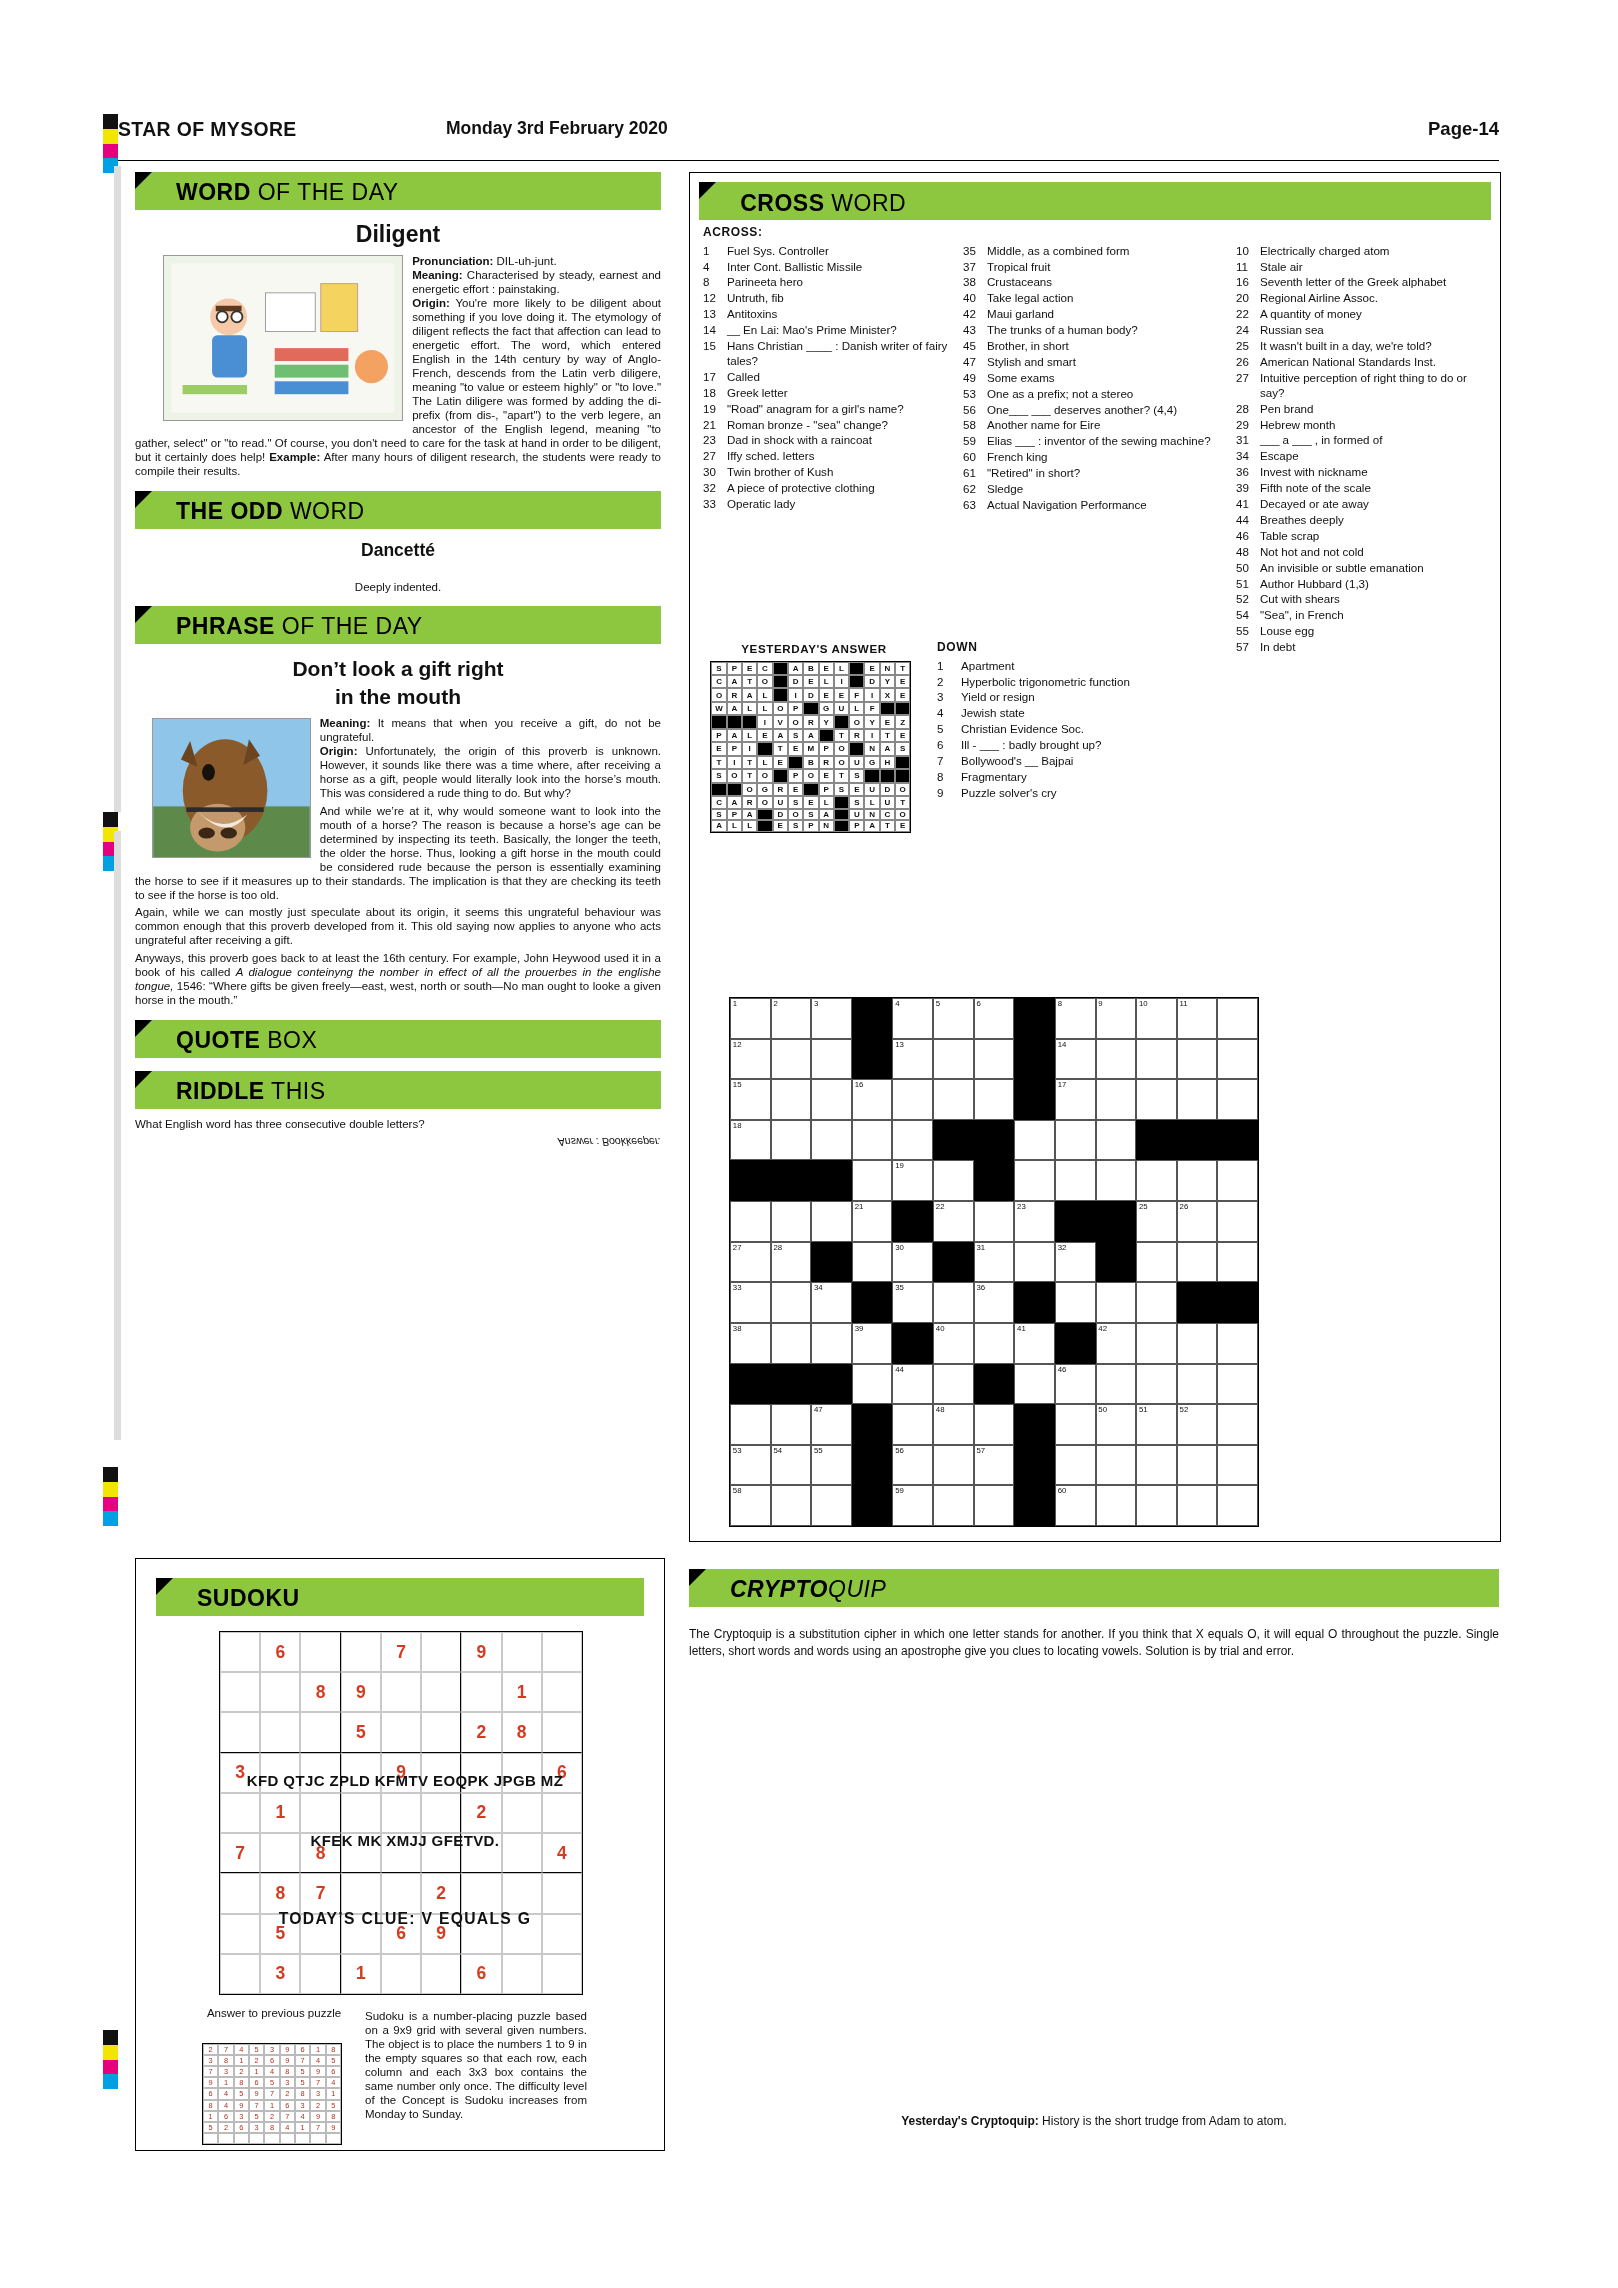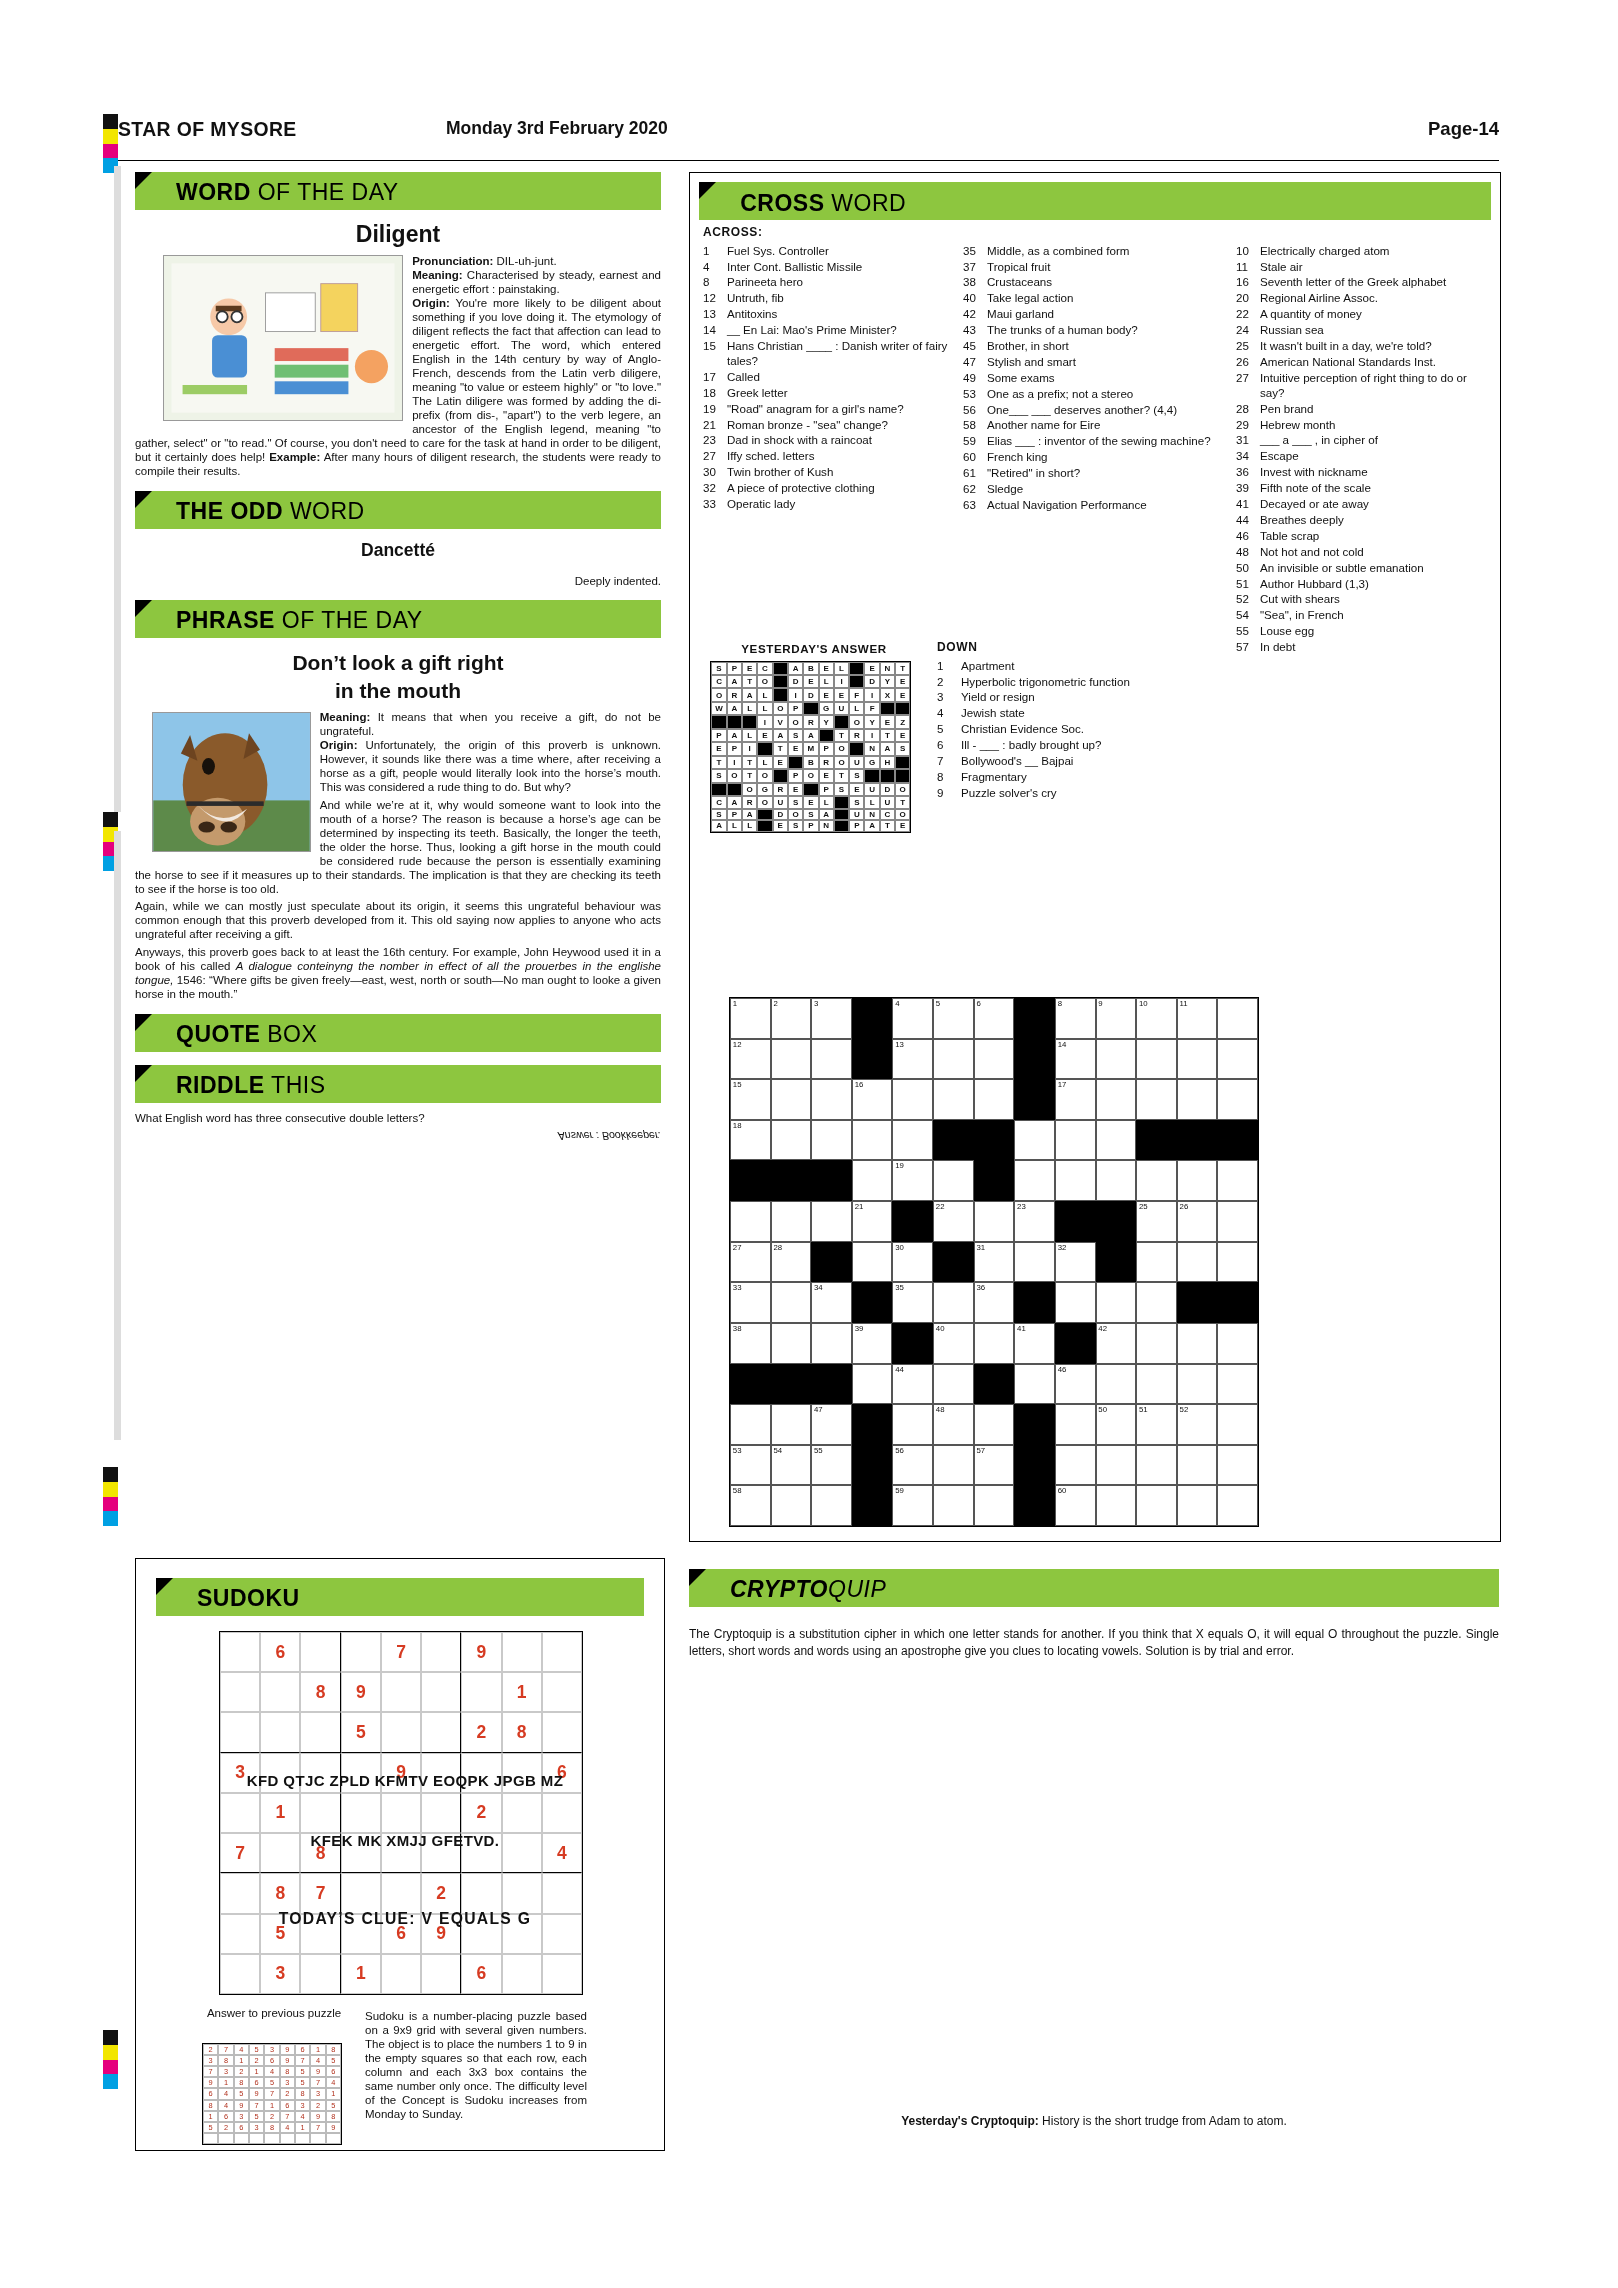--- a/index.html
+++ b/index.html
@@ -33,21 +33,21 @@
   
   .leftcol{position:absolute;left:135px;top:172px;width:526px;}
 
   .word-title{text-align:center;font-size:23px;font-weight:bold;margin:11px 0 5.5px;}
   .illus{width:238px;height:164px;border:0.9px solid #999;background:#e8f0e4;position:relative;overflow:hidden;float:left;margin:1.8px 9.2px 3.7px 28px;}
   .body-text{font-size:11.5px;line-height:14px;text-align:justify;color:#111;}
   .body-text b{font-weight:bold;}
   .clearfix::after{content:"";display:block;clear:both;}
 
   .odd-word{text-align:center;font-size:17.5px;font-weight:bold;margin-top:11px;}
-  .odd-sub{text-align:right;font-size:11.5px;margin-top:14px;}
+  .odd-sub{text-align:center;font-size:11.5px;margin-top:20px;}
 
   .phrase-title{text-align:center;font-size:21px;font-weight:bold;line-height:28px;margin:11px 0 5.5px;}
   .horse{width:157px;height:138px;border:0.9px solid #999;position:relative;overflow:hidden;float:left;margin:1.8px 9.2px 3.7px 16.6px;background:#9ec6e8;}
 
   .quote-text{font-size:11.5px;line-height:14.8px;text-align:justify;margin-top:9.2px;}
   .riddle-text{font-size:11.5px;margin-top:9.2px;}
   .riddle-ans{font-size:10.6px;font-style:italic;text-align:right;transform:scaleY(-1);margin-top:5.5px;}
 
   
   .sudoku-box{position:absolute;left:135px;top:1558px;width:528px;height:591px;border:0.9px solid #000;}
@@ -580,21 +580,21 @@
             <div class="clue-row">
               <div class="clue-num">28</div>
               <div class="clue-txt">Pen brand</div>
             </div>
             <div class="clue-row">
               <div class="clue-num">29</div>
               <div class="clue-txt">Hebrew month</div>
             </div>
             <div class="clue-row">
               <div class="clue-num">31</div>
-              <div class="clue-txt">___ a ___ , in cipher of</div>
+              <div class="clue-txt">___ a ___ , in formed of</div>
             </div>
             <div class="clue-row">
               <div class="clue-num">34</div>
               <div class="clue-txt">Escape</div>
             </div>
             <div class="clue-row">
               <div class="clue-num">36</div>
               <div class="clue-txt">Invest with nickname</div>
             </div>
             <div class="clue-row">

